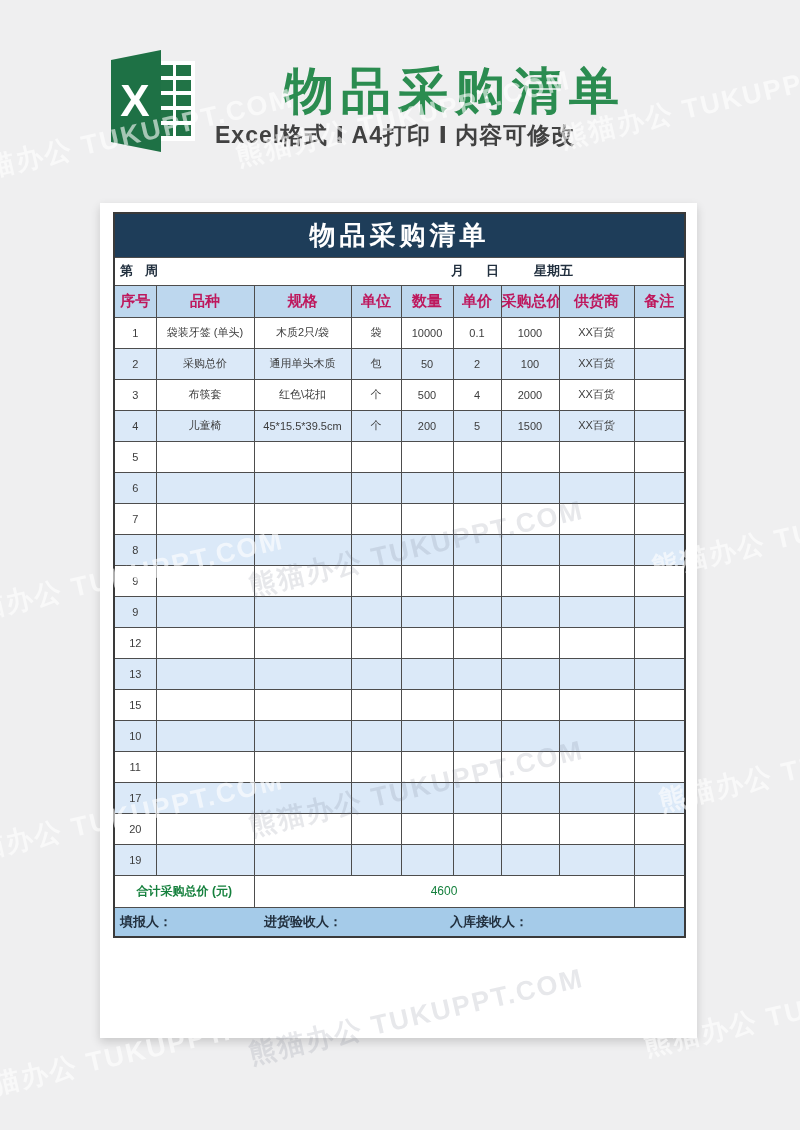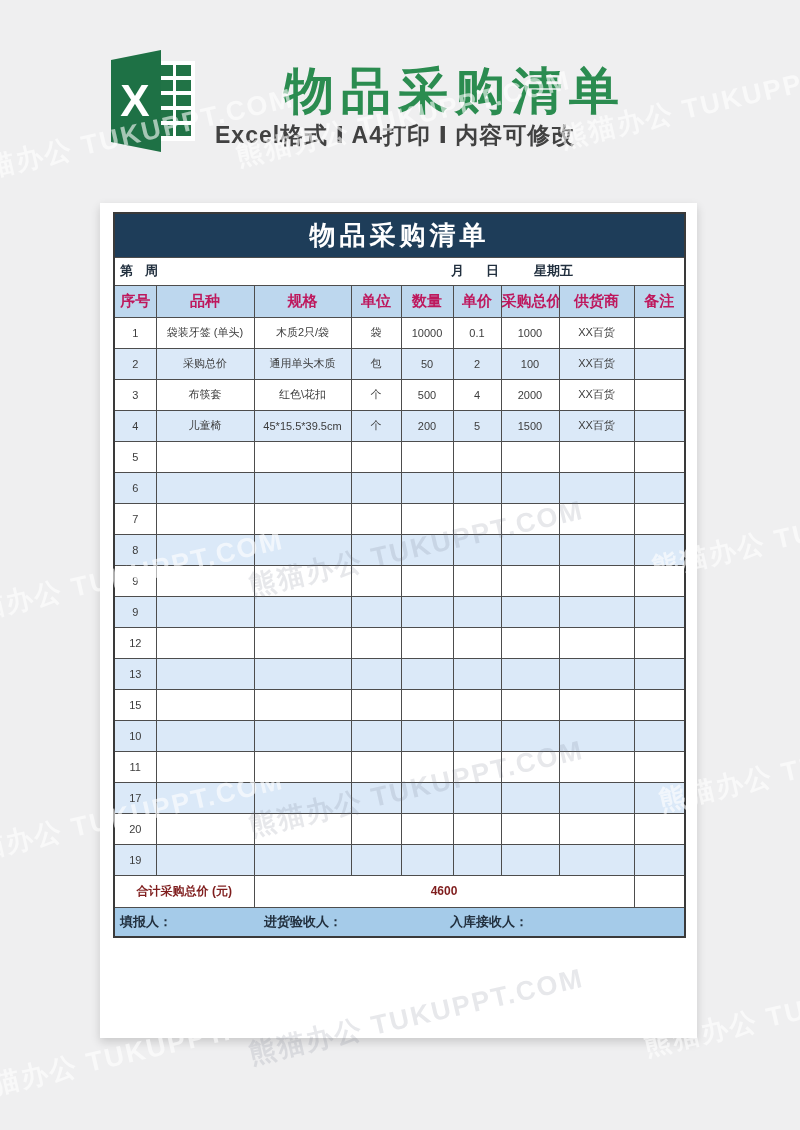--- a/index.html
+++ b/index.html
@@ -96,26 +96,26 @@
   tbody.rows td {
     height: 31px;
     font-size: 11px;
     color: #3c3c3c;
     background: #ffffff;
   }
   tbody.rows tr:nth-child(even) td { background: #dbe9f8; }
   tr.total-row td {
     height: 32px;
     font-size: 12px;
-    color: #7f1d1d;
+    color: #15803d;
     background: #ffffff;
     text-align: center;
   }
   tr.total-row td.total-label { font-weight: bold; }
-  tr.total-row td.total-value { font-weight: bold; }
+  tr.total-row td.total-value { font-weight: normal; }
   tr.sig-row td {
     height: 30px;
     background: #a5cbe9;
     position: relative;
   }
   .sig-item {
     position: absolute; top: 50%; transform: translateY(-50%);
     font-size: 13px; font-weight: bold; color: #22303f;
   }
 </style>

